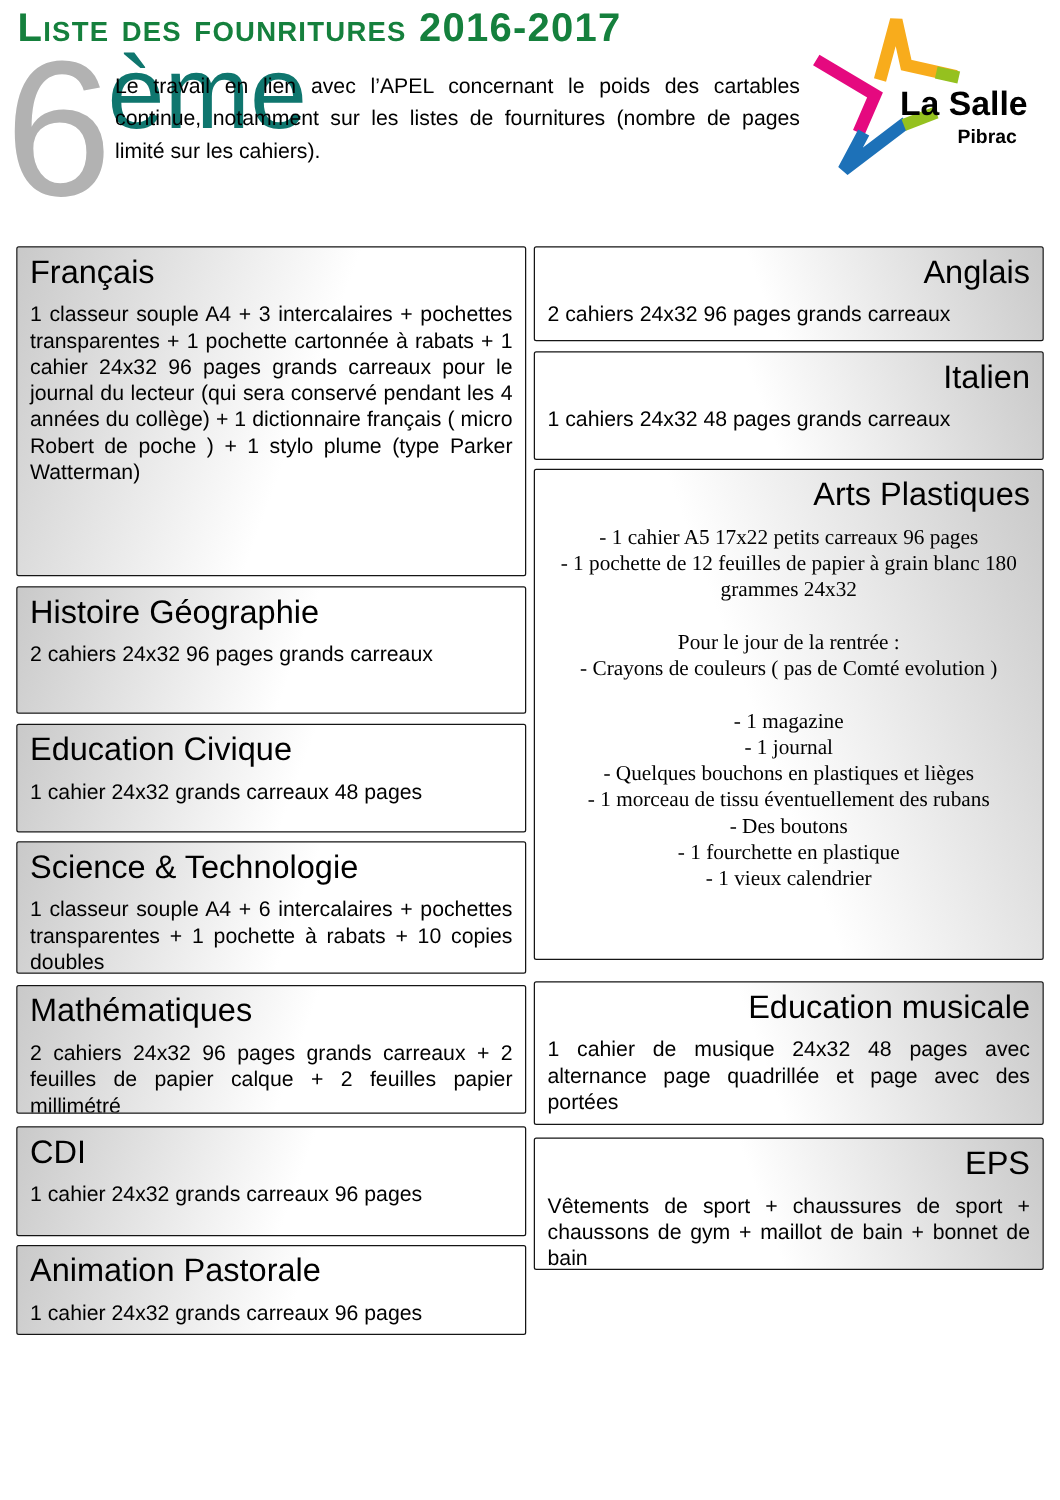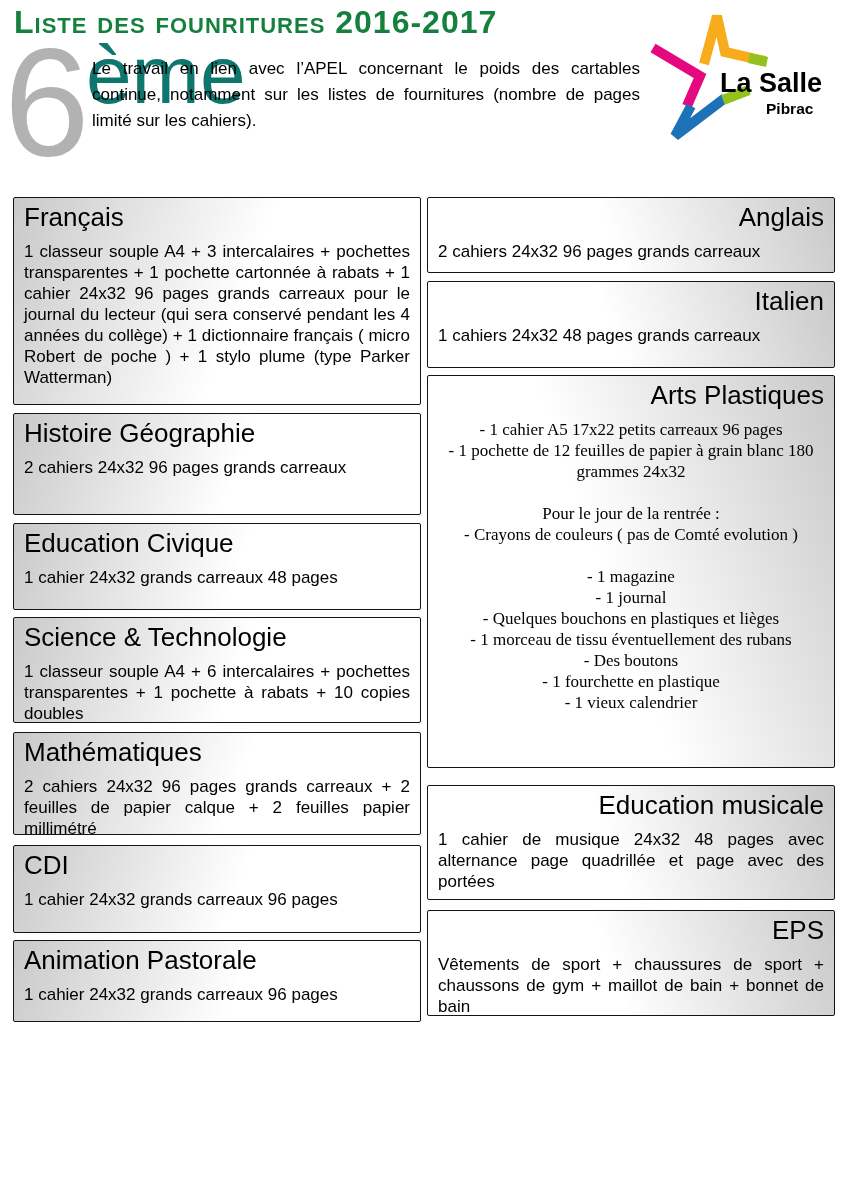--- a/index.html
+++ b/index.html
@@ -40,27 +40,27 @@
   .col-right .box { background:linear-gradient(250deg,#c9c9c9 0%,#ffffff 55%); }
   .col-right .box-title { text-align:right; }
 
   .box-title { font-size:26px; font-weight:400; margin:0 0 8px; line-height:1.2; }
   .box-body  { font-size:17px; line-height:21px; margin:0; text-align:justify; }
   .arts-body { text-align:center;font-family:Liberation Serif, serif; }
   .line      { font-size:17px; line-height:21px; }
   .gap-above { margin-top:21px; }
 
   
-  .sec-francais   { height:208px; margin-bottom:8px; }
+  .sec-francais   { height:264px; margin-bottom:8px; }
   .sec-histoire   { height:102px; margin-bottom:8px; }
   .sec-civique    { height:87px;  margin-bottom:7px; }
   .sec-science    { height:106px; margin-bottom:9px; }
   .sec-math       { height:103px; margin-bottom:10px; }
   .sec-cdi        { height:88px;  margin-bottom:7px; }
-  .sec-pastorale  { height:82px; }
+  .sec-pastorale  { height:72px; }
 
   
   .sec-anglais    { height:76px;  margin-bottom:8px; }
   .sec-italien    { height:87px;  margin-bottom:7px; }
   .sec-arts       { height:393px; margin-bottom:17px; }
   .sec-musicale   { height:115px; margin-bottom:10px; }
   .sec-eps        { height:106px; }
 </style>
 </head>
 <body>

